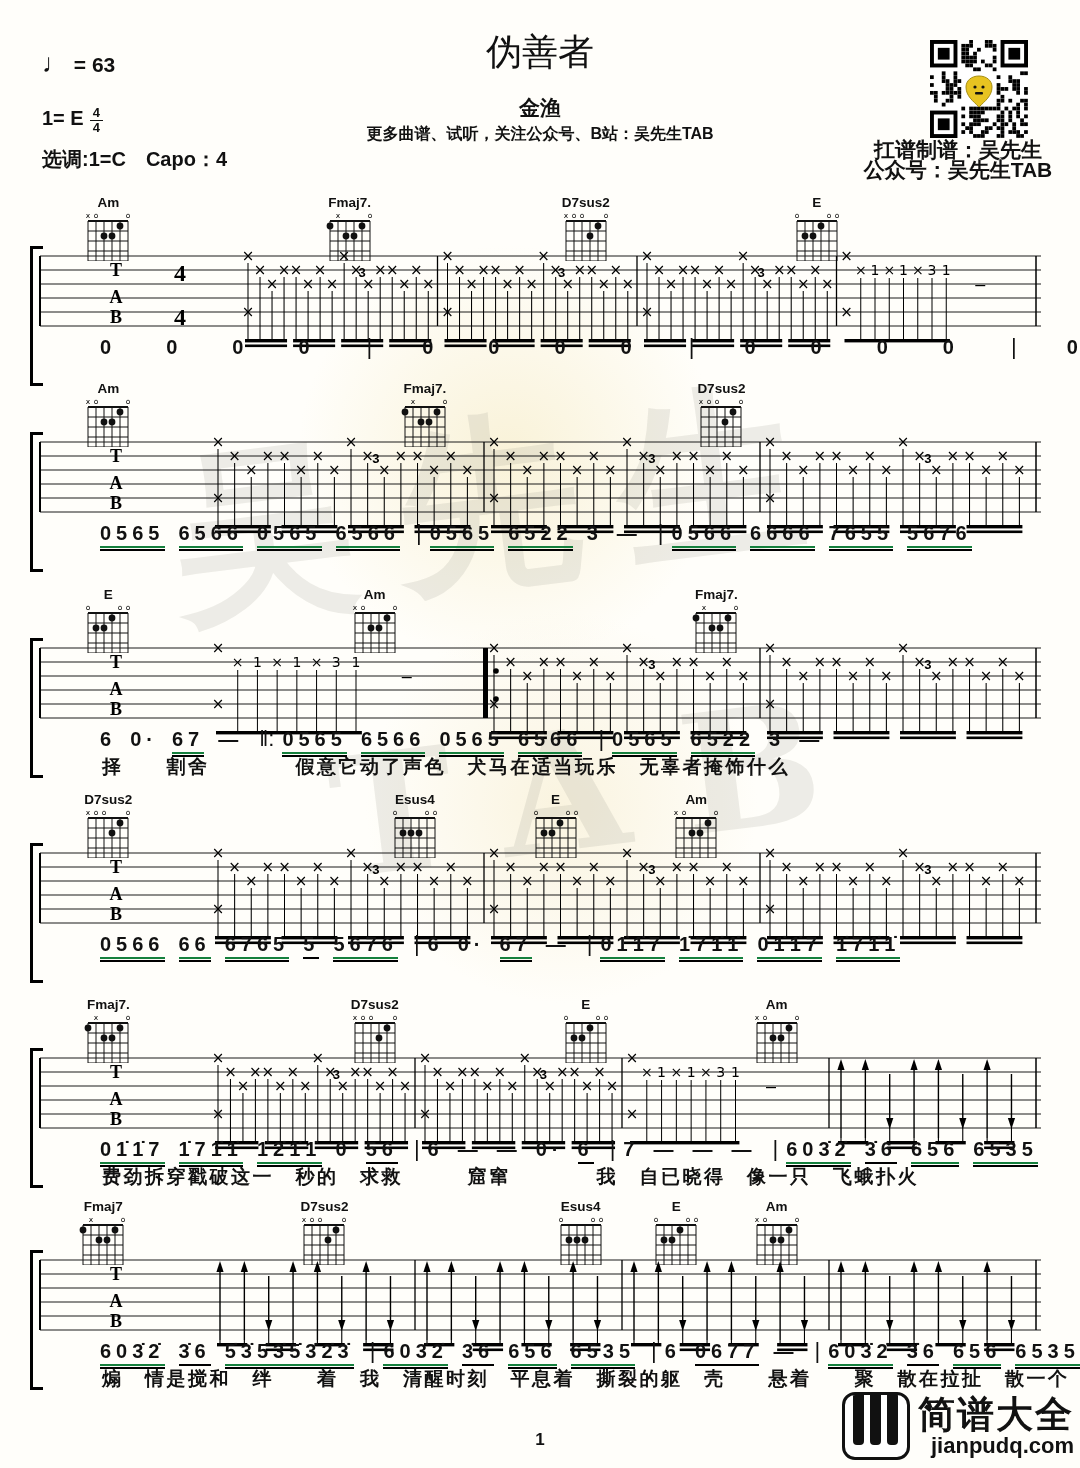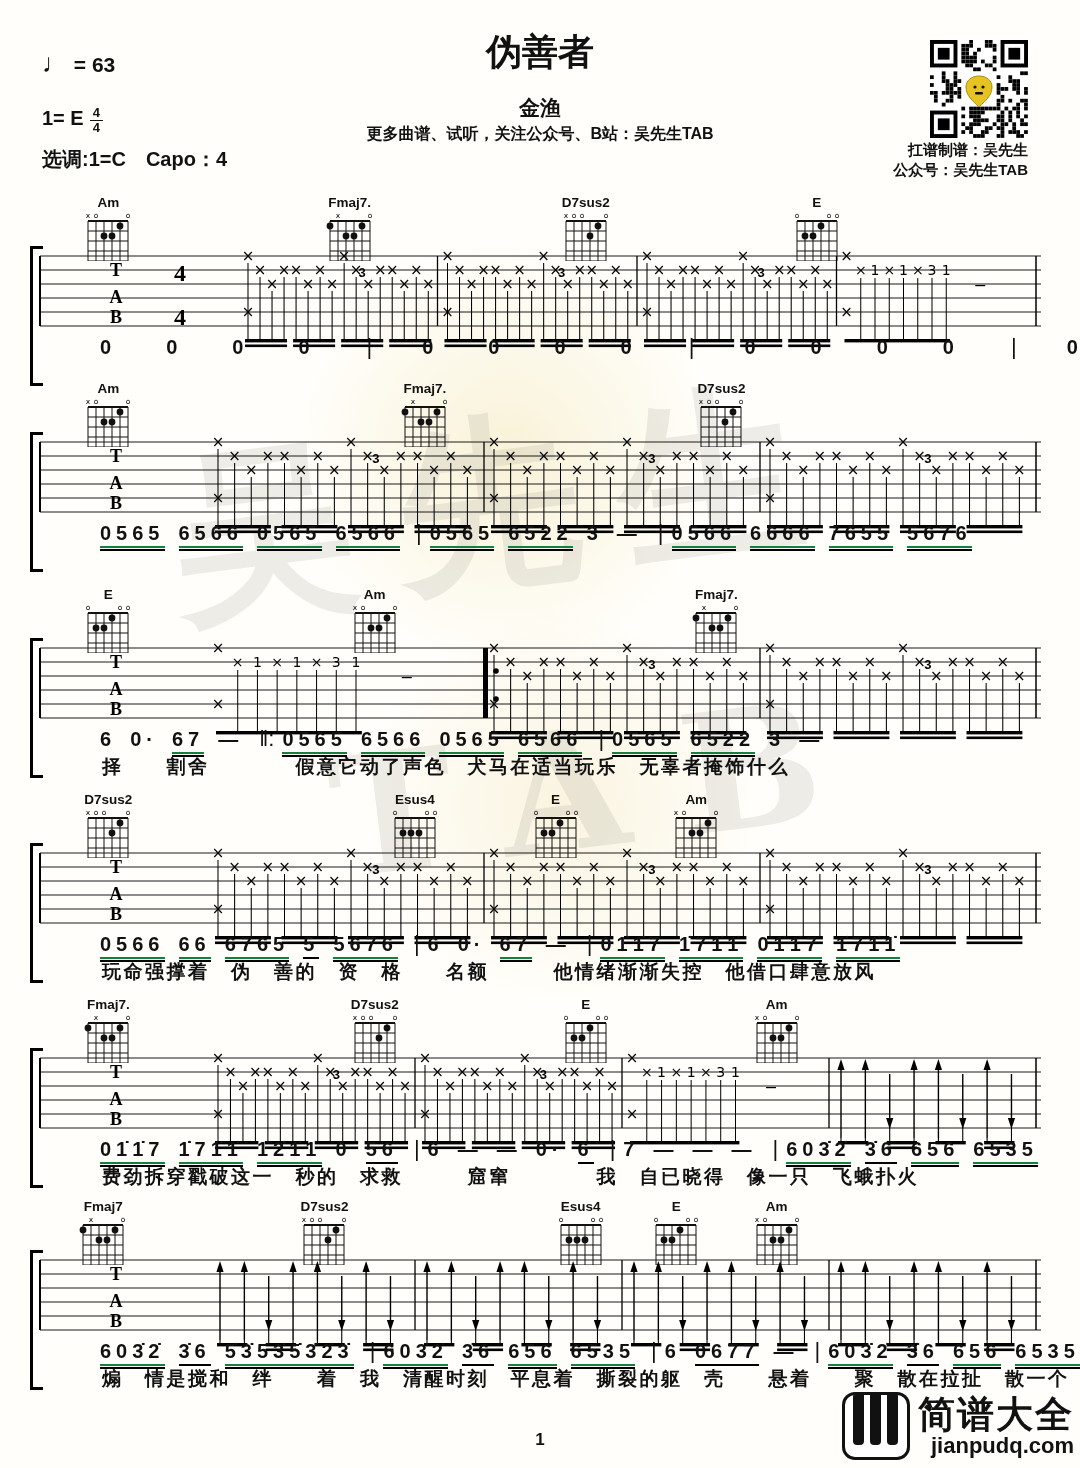--- a/index.html
+++ b/index.html
@@ -15,25 +15,25 @@
   .wm2{left:330px;top:690px;font-size:165px;letter-spacing:55px;transform:rotate(-7deg);}
   
   .tempo{position:absolute;left:42px;top:48px;font-size:21px;font-weight:600;z-index:2;}
   .tempo .glyph{font-size:26px;}
   .keyline{position:absolute;left:42px;top:106px;font-size:20px;font-weight:600;z-index:2;}
   .frac{display:inline-block;vertical-align:middle;text-align:center;font-size:13px;font-weight:bold;
         line-height:1.05;margin-left:6px;}
   .frac .fx{display:block;}
   .frac .fx:first-child{border-bottom:1.5px solid #111;padding:0 3px;}
   .capoline{position:absolute;left:42px;top:146px;font-size:20px;font-weight:bold;z-index:2;}
-  .title{position:absolute;left:0;right:0;top:28px;text-align:center;font-size:36px;font-weight:bold;z-index:2;}
+  .title{position:absolute;left:0;right:0;top:28px;text-align:center;font-size:36px;font-weight:normal;z-index:2;}
   .artist{position:absolute;left:0;right:0;top:94px;text-align:center;font-size:21px;font-weight:700;z-index:2;}
   .promo{position:absolute;left:0;right:0;top:124px;text-align:center;font-size:16px;font-weight:bold;z-index:2;}
   .qr{position:absolute;left:930px;top:40px;z-index:2;}
-  .qr-cap{position:absolute;left:808px;top:140px;width:220px;text-align:right;font-size:15px;
+  .qr-cap{position:absolute;left:848px;top:140px;width:220px;text-align:center;font-size:21px;
           font-weight:bold;line-height:20px;z-index:2;}
   
   .system{position:absolute;left:38px;width:1007px;height:192px;z-index:1;}
   .bracket{position:absolute;left:-8px;top:50px;height:140px;width:10px;border-left:3px solid #000;}
   .bracket::before,.bracket::after{content:"";position:absolute;left:0;width:10px;height:3px;background:#000;}
   .bracket::before{top:0;} .bracket::after{bottom:0;}
   .chord{position:absolute;top:0;width:64px;text-align:center;}
   .chord .cname{font-size:13.5px;font-weight:bold;line-height:13px;}
   .staff{position:absolute;left:0;top:50px;width:1005px;height:118px;}
   .numbers{position:absolute;left:62px;right:0;top:138px;white-space:nowrap;}
@@ -1094,21 +1094,20 @@
           <rect x="729" y="98.5" width="55.8795180722891" height="2.6" fill="#000"></rect>
           <rect x="795.5060240963855" y="93" width="55.8795180722891" height="3.4" fill="#000"></rect>
           <rect x="795.5060240963855" y="98.5" width="55.8795180722891" height="2.6" fill="#000"></rect>
           <rect x="862.0120481927711" y="93" width="55.8795180722891" height="3.4" fill="#000"></rect>
           <rect x="862.0120481927711" y="98.5" width="55.8795180722891" height="2.6" fill="#000"></rect>
           <rect x="928.5180722891566" y="93" width="55.8795180722891" height="3.4" fill="#000"></rect>
           <rect x="928.5180722891566" y="98.5" width="55.8795180722891" height="2.6" fill="#000"></rect>
           <text x="889.9518072289156" y="31" font-size="13" font-weight="bold" text-anchor="middle">3</text>
         </svg>
         <div class="numbers"><span class="tok u2">0566</span><span class="tok u2">66</span><span class="tok u2">6765</span><span class="tok u1">5</span><span class="tok u2">5676</span><span class="tok bar">|</span><span class="tok">6</span><span class="tok">0·</span><span class="tok u2">67</span><span class="tok">—</span><span class="tok bar">|</span><span class="tok u2">01̇1̇7</span><span class="tok u2">1̇71̇1̇</span><span class="tok u2">01̇1̇7</span><span class="tok u2">1̇71̇1̇</span></div>
-        <div class="lyrics">玩命强撑着　伪　善的　资　格　　名额　　　他情绪渐渐失控　他借口肆意放风</div>
       </div>
       <div class="system" style="top: 998px;">
         <div class="bracket"></div>
         <div class="chord" style="left: 38.35px;"><div class="cname">Fmaj7.</div><svg width="64" height="52" viewBox="0 0 64 52">
             <line x1="12" y1="12" x2="12" y2="52" stroke="#111" stroke-width="1"></line>
             <line x1="20" y1="12" x2="20" y2="52" stroke="#111" stroke-width="1"></line>
             <text x="20" y="9" font-size="7.5" text-anchor="middle" font-family="&quot;DejaVu Sans&quot;,sans-serif">x</text>
             <line x1="28" y1="12" x2="28" y2="52" stroke="#111" stroke-width="1"></line>
             <line x1="36" y1="12" x2="36" y2="52" stroke="#111" stroke-width="1"></line>
             <line x1="44" y1="12" x2="44" y2="52" stroke="#111" stroke-width="1"></line>

